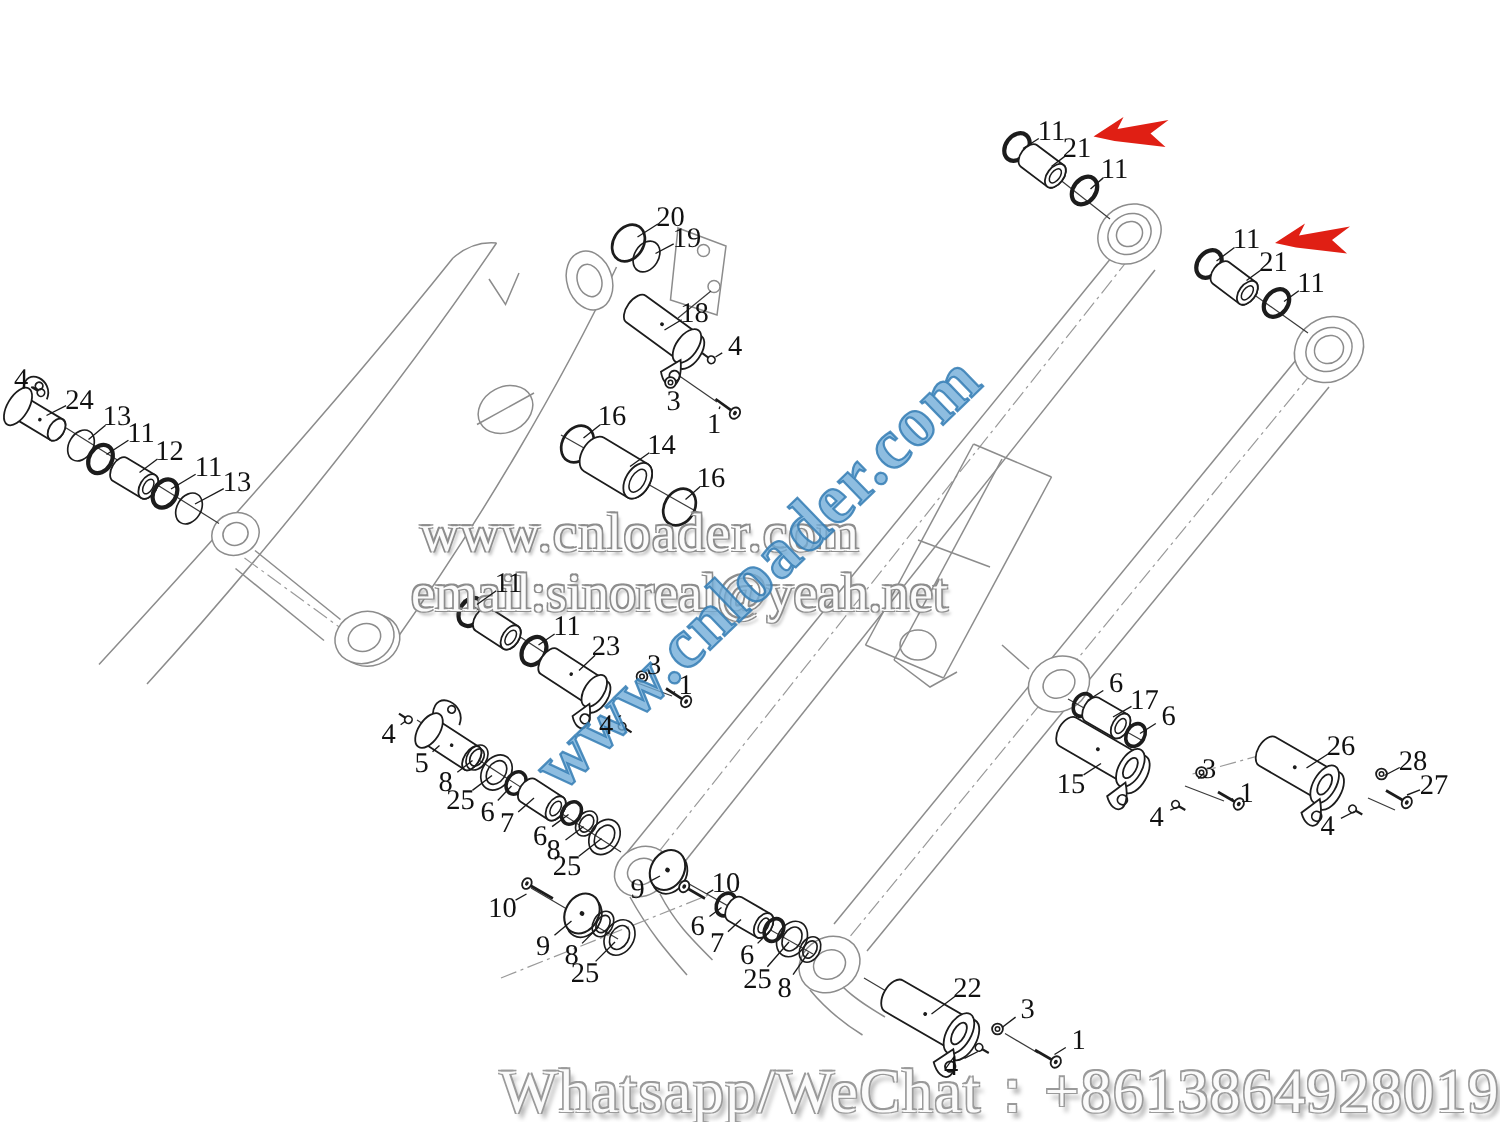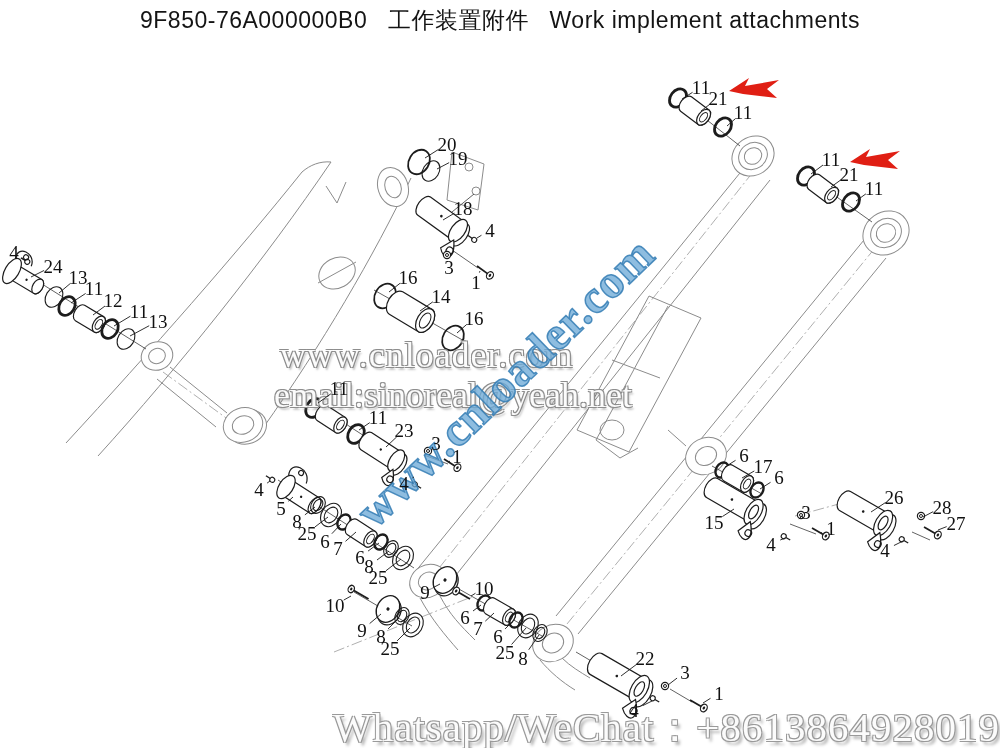--- a/index.html
+++ b/index.html
@@ -28,21 +28,20 @@
      text-shadow:-1px -1px 0 #9a9a9a,1px -1px 0 #9a9a9a,-1px 1px 0 #9a9a9a,1px 1px 0 #9a9a9a,3px 4px 3px rgba(80,80,80,0.4);}
   .wm-diagonal{position:absolute;left:505px;top:382px;transform:translate(-50%,-50%) rotate(-44deg);
      font-size:47px;font-weight:bold;letter-spacing:1px;color:rgba(110,170,215,0.78);
      -webkit-text-stroke:1.5px rgba(52,125,180,0.85);white-space:nowrap;pointer-events:none;}
 </style>
 </head>
 <body>
 
 <div class="page">
 
-  <div class="title">9F850-76A000000B0   工作装置附件   Work implement attachments</div>
 
   <svg class="layer" width="1000" height="748" viewBox="0 0 1000 748">
     <defs>
       <g id="red-arrow">
         <polygon points="0,13 20,0 16,8 50,2 38,11 48,20 14,16" stroke="none"></polygon>
       </g>
       <g id="r-oring">
           <ellipse rx="7.5" ry="10" fill="none" stroke="#1c1c1c" stroke-width="2.8"></ellipse>
         </g>
       <g id="r-oring6">

